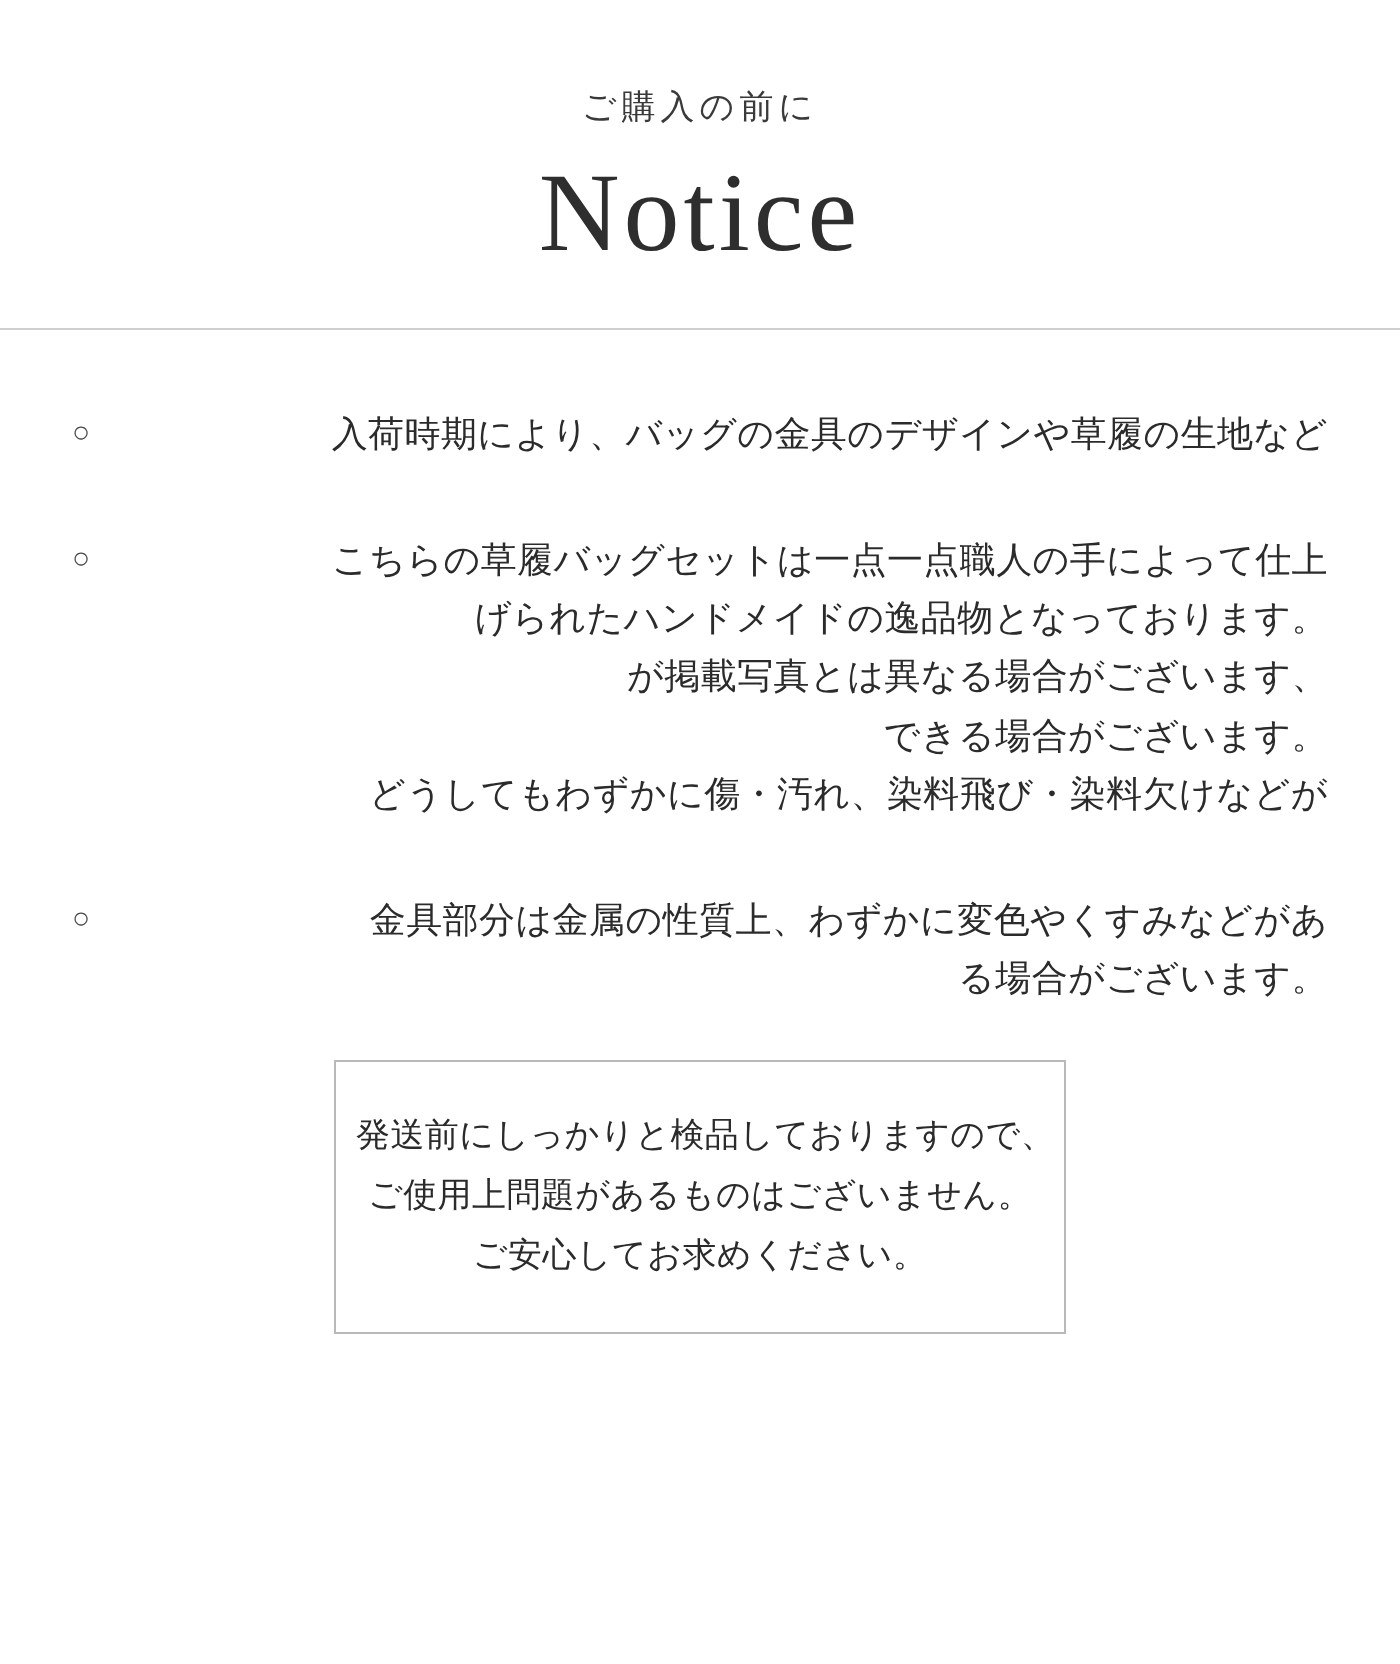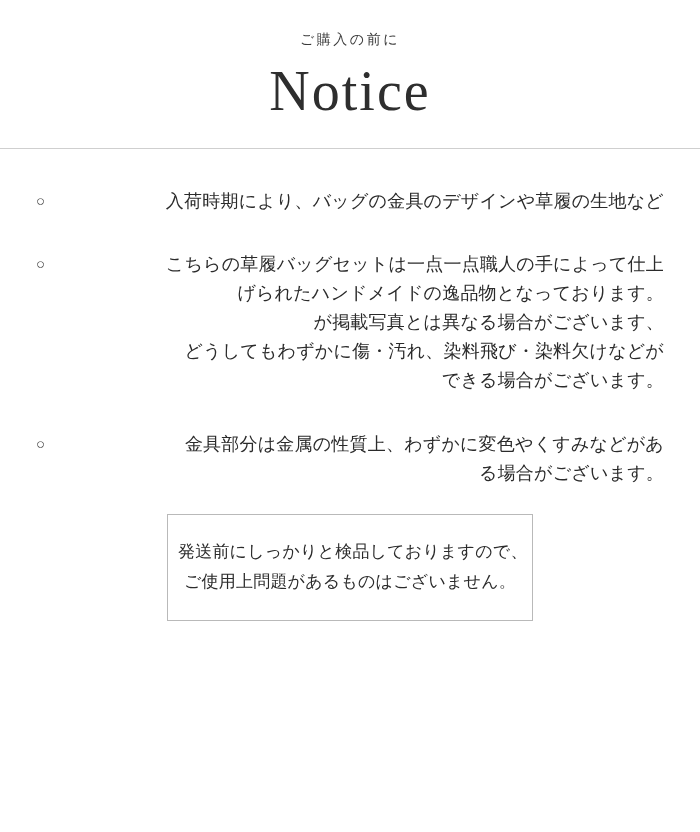--- a/index.html
+++ b/index.html
@@ -21,24 +21,25 @@
     box-sizing: border-box;
   }
 
   
   .header {
     padding-top: 30px;
     text-align: center;
   }
   .header-kicker {
     font-family: "Liberation Serif", serif;
-    font-size: 14px;
+    font-size: 17px;
     letter-spacing: 2.5px;
     color: #3a3a3a;
     line-height: 1.4;
+    margin-top: 12px;
   }
   .header-title {
     font-family: "Liberation Serif", serif;
     font-size: 56px;
     font-weight: 400;
     letter-spacing: 2px;
     color: #2e2e2e;
     line-height: 1.25;
     margin-top: 6px;
   }
@@ -124,35 +125,36 @@
         <div class="note-line">入荷時期により、バッグの金具のデザインや草履の生地など</div>
       </div>
     </div>
 
     <div class="note">
       <div class="note-marker">○</div>
       <div class="note-body">
         <div class="note-line">こちらの草履バッグセットは一点一点職人の手によって仕上</div>
         <div class="note-line">げられたハンドメイドの逸品物となっております。</div>
         <div class="note-line">が掲載写真とは異なる場合がございます、</div>
+        <div class="note-line">できる場合がございます。</div>
         <div class="note-line">どうしてもわずかに傷・汚れ、染料飛び・染料欠けなどが</div>
-        <div class="note-line">できる場合がございます。</div>
       </div>
     </div>
 
     <div class="note">
       <div class="note-marker">○</div>
       <div class="note-body">
         <div class="note-line">金具部分は金属の性質上、わずかに変色やくすみなどがあ</div>
         <div class="note-line">る場合がございます。</div>
       </div>
     </div>
 
   </div>
 
   <div class="callout-wrap">
     <div class="callout">
       <div class="callout-line">発送前にしっかりと検品しておりますので、</div>
       <div class="callout-line">ご使用上問題があるものはございません。</div>
+      <div class="callout-line">ご安心してお求めください。</div>
     </div>
   </div>
 
 </div>
 
 </body></html>

